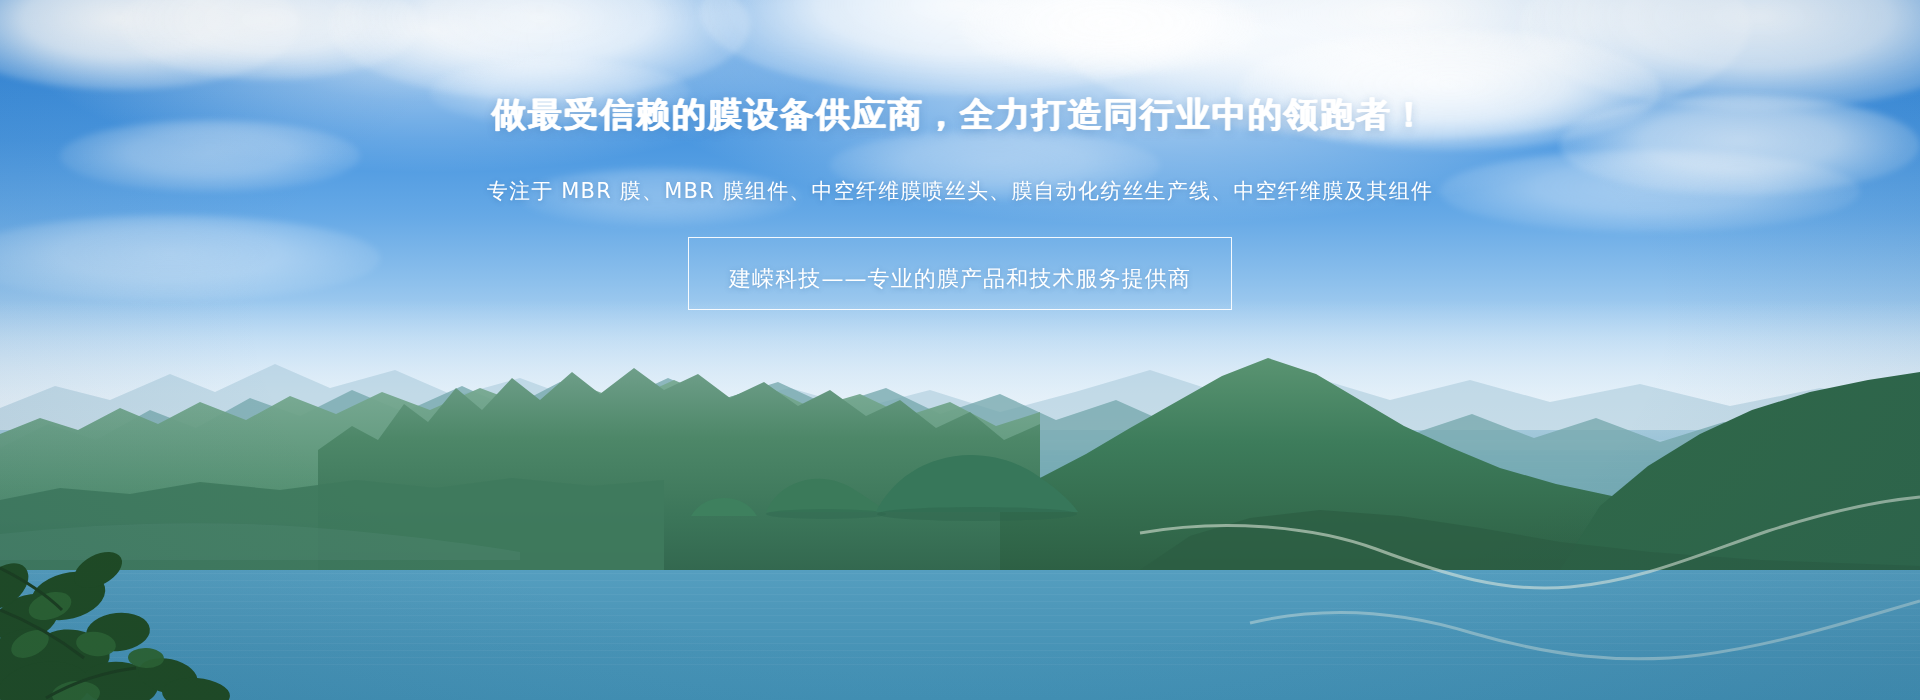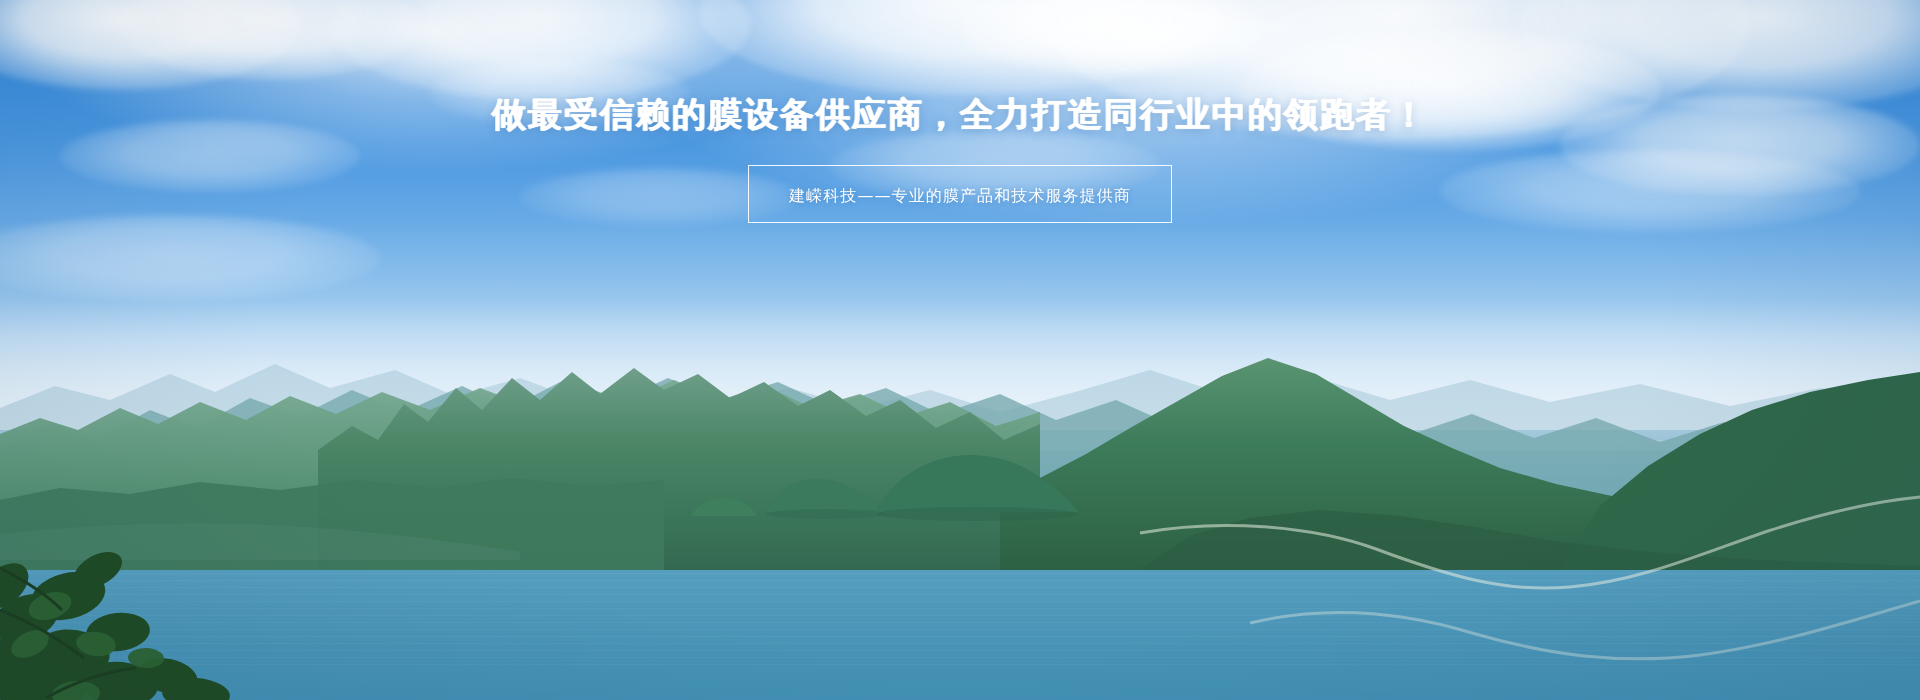--- a/index.html
+++ b/index.html
@@ -119,23 +119,23 @@
     letter-spacing:1.2px;
     white-space:nowrap;
     text-shadow:0 1px 5px rgba(40,95,155,0.35);
     pointer-events:auto;
   }
 
   .tagline-wrap { margin-top:32px; display:flex; justify-content:center; }
   .tagline {
     display:inline-block;
     border:1px solid rgba(255,255,255,0.92);
-    padding:20px 40px 15px 40px;
+    padding:26px 40px 15px 40px;
     font-family:"DejaVu Sans","Liberation Sans",sans-serif;
-    font-size:16px;
+    font-size:22px;
     color:#ffffff;
     letter-spacing:1.1px;
     white-space:nowrap;
     text-shadow:0 1px 5px rgba(40,95,155,0.35);
     pointer-events:auto;
   }
 
   
   .foliage { position:absolute; left:0; bottom:0; width:320px; height:300px; pointer-events:none; }
 
@@ -261,20 +261,21 @@
     </g>
   </svg>
 
   <div style="position:absolute;inset:0;pointer-events:none;
               background:radial-gradient(ellipse 1200px 560px at 50% 46%, rgba(0,0,0,0) 58%, rgba(20,60,95,0.10) 100%);"></div>
 
   <div class="copy">
     <div class="copy-inner">
       <div class="headline">做最受信赖的膜设备供应商，全力打造同行业中的领跑者！</div>
 
+      <div class="subhead">专注于 MBR 膜、MBR 膜组件、中空纤维膜喷丝头、膜自动化纺丝生产线、中空纤维膜及其组件</div>
 
       <div class="tagline-wrap">
         <div class="tagline">建嵘科技——专业的膜产品和技术服务提供商</div>
       </div>
     </div>
   </div>
 
 </div>
 
 </body></html>

